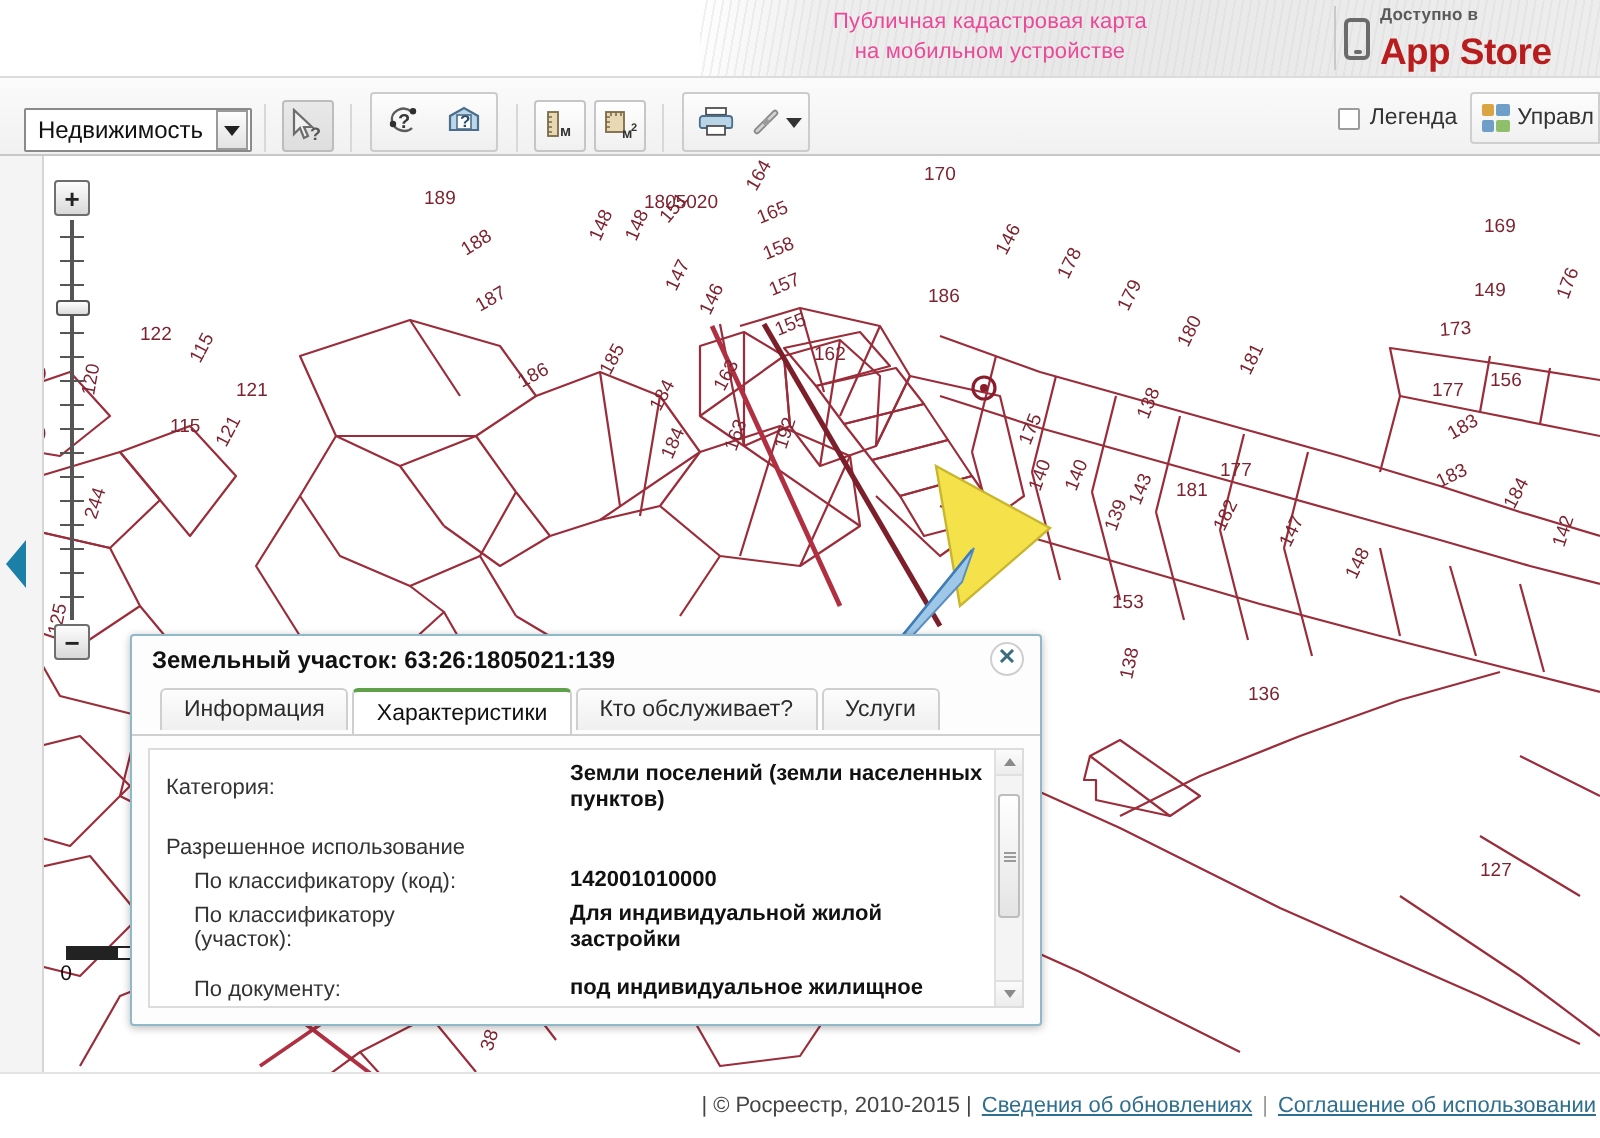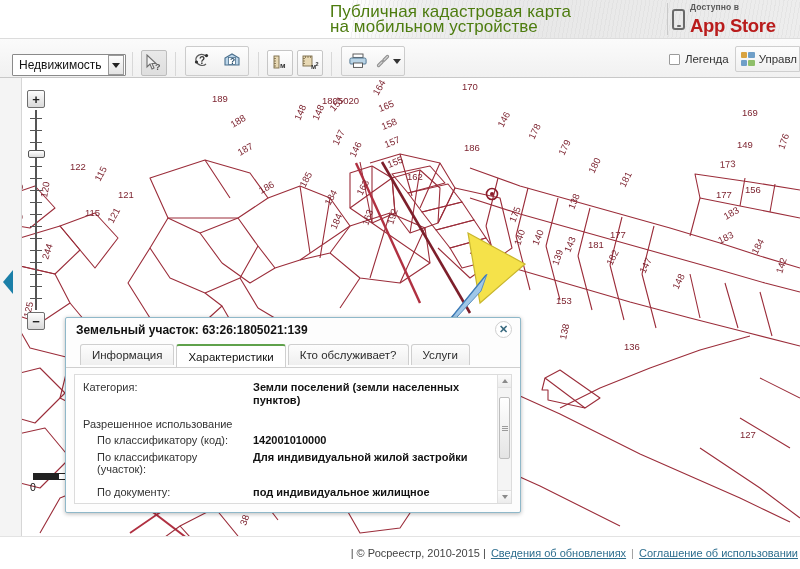--- a/index.html
+++ b/index.html
@@ -15,22 +15,22 @@
   .banner { position:absolute; left:0; top:0; width:800px; height:38px; background:#ffffff; overflow:hidden; }
   .banner-grad {
     position:absolute; right:0; top:0; height:38px; width:450px;
     background:linear-gradient(100deg, rgba(245,245,245,0) 0%, #eeeeee 14%, #e8e8e8 40%, #ededed 100%);
   }
   .banner-stripes {
     position:absolute; right:0; top:0; height:38px; width:450px; opacity:.55;
     background:repeating-linear-gradient(100deg, rgba(255,255,255,0) 0px, rgba(255,255,255,0) 3px, rgba(210,210,210,.55) 3px, rgba(210,210,210,.55) 4px);
   }
   .banner-text {
-    position:absolute; right:140px; top:4px; width:330px; text-align:left;
-    font-size:17px; line-height:15px; color:#4d7c0f; letter-spacing:.1px;
+    position:absolute; right:140px; top:4px; width:330px; text-align:center;
+    font-size:11px; line-height:15px; color:#ec4899; letter-spacing:.1px;
   }
   .banner-divider { position:absolute; right:132px; top:3px; width:1px; height:32px; background:#c9c9c9; }
   .appstore { position:absolute; right:10px; top:4px; width:118px; height:30px; display:flex; align-items:center; gap:5px; }
   .phone-ico { width:13px; height:21px; border:2px solid #6b6b6b; border-radius:3px; position:relative; flex:none; }
   .phone-ico:after { content:""; position:absolute; left:50%; transform:translateX(-50%); bottom:1px; width:4px; height:1.5px; background:#6b6b6b; border-radius:1px; }
   .as-lines { display:flex; flex-direction:column; line-height:1; }
   .as-top { font-size:8.5px; color:#5a5a5a; font-weight:bold; letter-spacing:.1px; }
   .as-big { font-size:18.5px; color:#b91c1c; font-weight:bold; letter-spacing:-.3px; margin-top:5px; }
 
   
@@ -110,21 +110,21 @@
   .tab {
     height:21px; padding:0 11px; display:flex; align-items:center; font-size:11.5px; color:#2c2c2c;
     background:linear-gradient(#fdfdfd,#efefef); border:1px solid #cfcfcf; border-bottom:none;
     border-radius:3px 3px 0 0; white-space:nowrap;
   }
   .tab.active { height:23px; background:#ffffff; border-top:2px solid #5fa14b; color:#111; position:relative; z-index:2; margin-bottom:-1px; }
   .tab-body {
     position:relative; margin:6px 8px 8px 8px; height:130px; border:1px solid #dcdcdc; background:#fff; overflow:hidden;
   }
   .rows { position:absolute; left:0; top:0; right:14px; padding:6px 4px 0 8px; }
-  .row { display:flex; align-items:flex-start; font-size:11px; color:#222; margin-bottom:4px; }
+  .row { display:flex; align-items:center; font-size:11px; color:#222; margin-bottom:4px;gap:32px; }
   .row .k { width:170px; flex:none; color:#333; padding-right:6px; }
   .row .v { font-weight:bold; color:#111; line-height:13px; }
   .row.section .k { width:auto; font-weight:normal; }
   .row.indent .k { padding-left:14px; }
   .spacer { height:7px; }
 
   .vscroll { position:absolute; right:0; top:0; width:14px; height:100%; background:#f4f4f4; border-left:1px solid #e0e0e0; }
   .vs-arrow { height:13px; display:flex; align-items:center; justify-content:center; background:linear-gradient(#fbfbfb,#ececec); border-bottom:1px solid #e0e0e0; }
   .vs-arrow.bot { position:absolute; bottom:0; left:0; right:0; border-bottom:none; border-top:1px solid #e0e0e0; }
   .vs-thumb {

